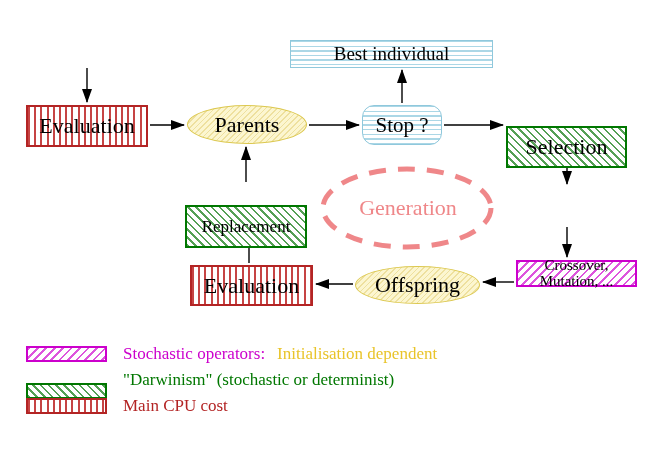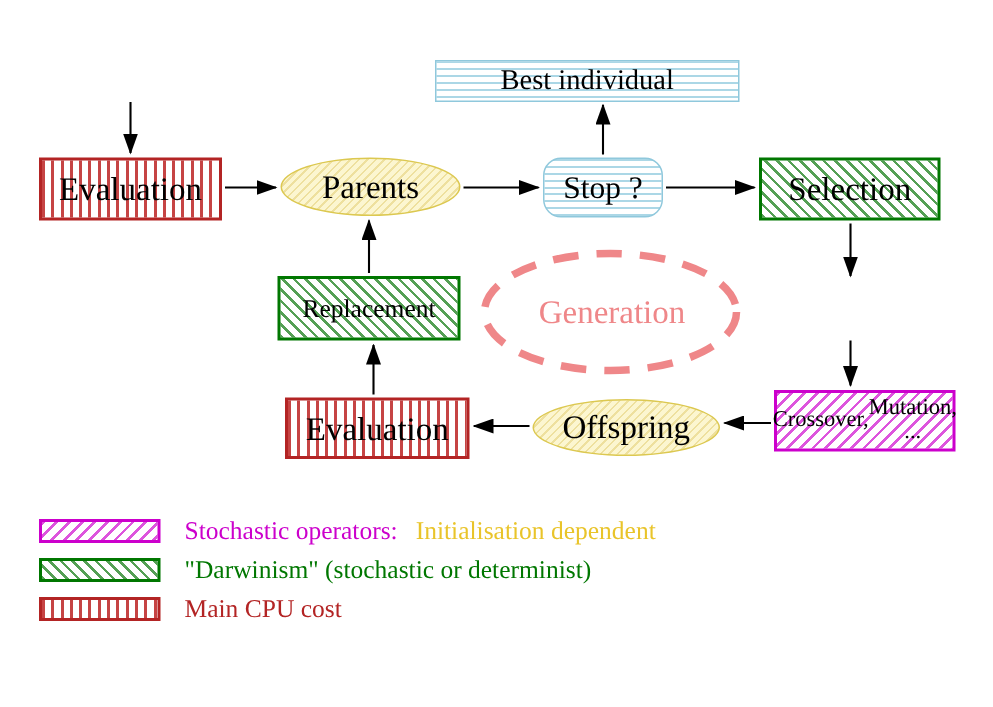--- a/index.html
+++ b/index.html
@@ -12,20 +12,21 @@
   
   .hatch-magenta{
     border:2px solid var(--magenta);
     background-color:#fff;
     background-image:repeating-linear-gradient(135deg,var(--magenta-line) 0 1.8px,transparent 1.8px 6px);
   }
   .hatch-green{
     border:2px solid var(--green);
     background-color:#fff;
     background-image:repeating-linear-gradient(45deg,var(--green-line) 0 1.8px,transparent 1.8px 5.5px);
+    margin-top:21px;
   }
   .stripes-red{
     border:2px solid var(--red);
     background-color:#fff;
     background-image:repeating-linear-gradient(90deg,var(--red-line) 0 2px,transparent 2px 6.2px);
   }
   .stripes-cyan{
     border:1.5px solid var(--cyan);
     background-color:#fff;
     background-image:repeating-linear-gradient(180deg,var(--cyan-line) 0 1.3px,transparent 1.3px 4.6px);
@@ -36,21 +37,21 @@
     background-image:repeating-linear-gradient(135deg,var(--yellow-line) 0 1.2px,transparent 1.2px 4px);
   }
   
   .n-init       {left:25px; top:22px;  width:124px;height:44px;font-size:21px;}
   .n-evaltop    {left:26px; top:105px; width:122px;height:42px;font-size:22px;}
   .n-parents    {left:187px;top:105px; width:120px;height:39px;font-size:22px;}
   .n-best       {left:290px;top:40px;  width:203px;height:28px;font-size:19px;}
   .n-stop       {left:362px;top:105px; width:80px; height:40px;font-size:21px;border-radius:12px;}
   .n-selection  {left:506px;top:105px; width:121px;height:42px;font-size:22px;}
   .n-genitors   {left:507px;top:187px; width:123px;height:38px;font-size:22px;}
-  .n-crossover  {left:516px;top:260px; width:121px;height:41px;font-size:15px;}
+  .n-crossover  {left:516px;top:260px; width:121px;height:27px;font-size:15px;flex-direction:column;}
   .n-offspring  {left:355px;top:266px; width:125px;height:38px;font-size:22px;}
   .n-evalbottom {left:190px;top:265px; width:123px;height:41px;font-size:22px;}
   .n-replacement{left:185px;top:184px; width:122px;height:43px;font-size:17px;}
   .n-generation {left:323px;top:168px; width:170px;height:80px;font-size:22px;
                  color:var(--salmon);background:transparent;border:none;}
   .arrows{position:absolute;left:0;top:0;width:662px;height:471px;pointer-events:none;}
   
   .legend-row{position:absolute;left:26px;display:flex;align-items:center;height:16px;}
   .swatch{width:81px;height:16px;box-sizing:border-box;flex:0 0 auto;}
   .legend-text{margin-left:16px;font-size:17px;white-space:nowrap;}

